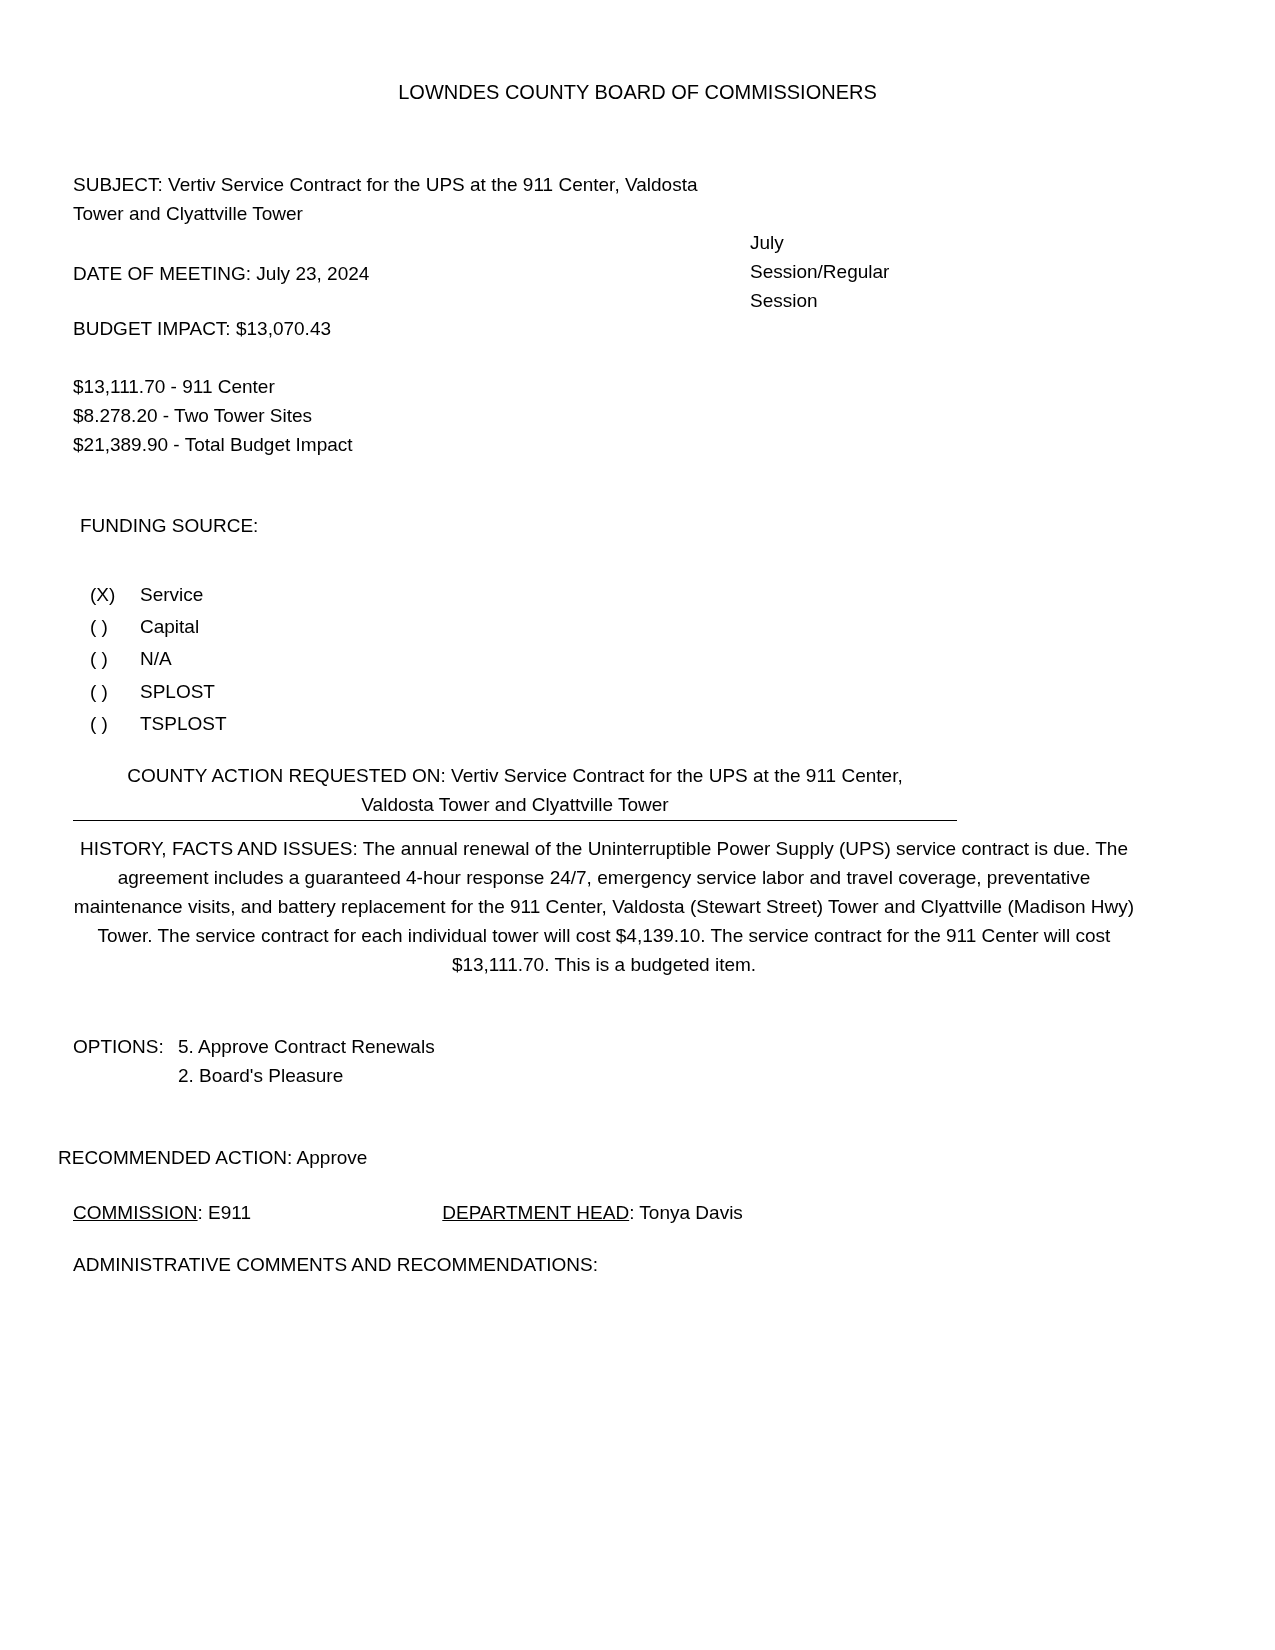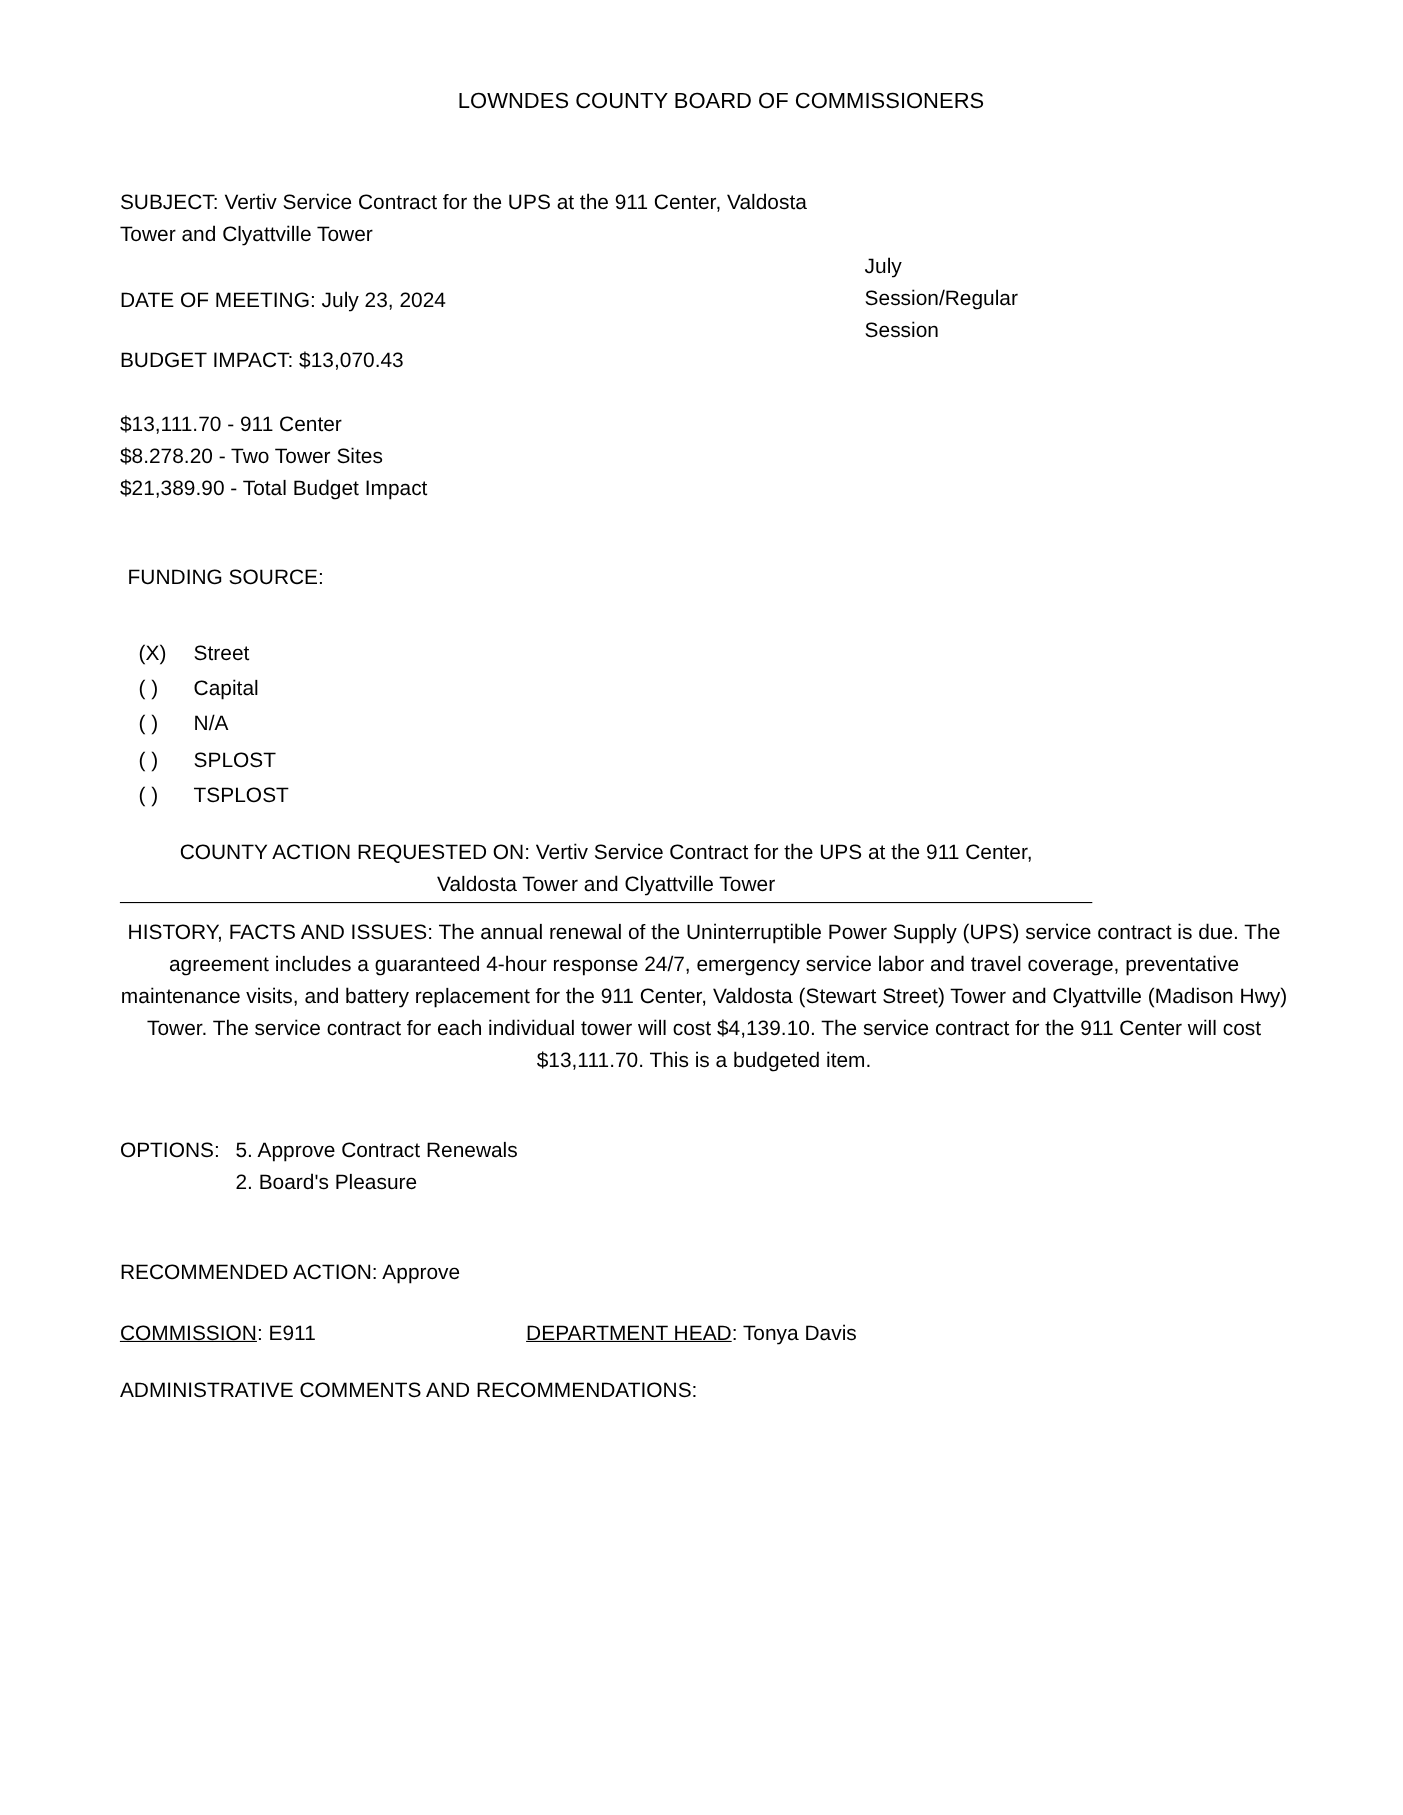--- a/index.html
+++ b/index.html
@@ -11,21 +11,21 @@
     position: relative;
     width: 1275px;
     height: 1650px;
     background: #ffffff;
     font-family: "Liberation Sans", sans-serif;
     font-size: 19px;
     line-height: 29px;
     color: #000000;
     overflow: hidden;
   }
-  .abs { position: absolute; margin-left: 36px; }
+  .abs { position: absolute; }
 
   .title-block {
     top: 76px;
     left: 0;
     right: 0;
     text-align: center;
     font-size: 20px;
     line-height: 32px;
   }
 
@@ -76,21 +76,21 @@
   .options-block {
     top: 1032px;
     left: 73px;
     display: flex;
   }
   .options-block .options-label {
     width: 105px;
     flex: 0 0 105px;
   }
 
-  .recommended-block { top: 1143px; left: 73px; }
+  .recommended-block { top: 1143px; left: 58px; }
 
   .department-row { top: 1198px; left: 73px; width: 1060px; }
   .department-row .dept-cell {
     display: inline-block;
     width: 364px;
     vertical-align: top;
   }
   .underlined { text-decoration: underline; }
 
   .admin-block { top: 1250px; left: 73px; }
@@ -116,21 +116,21 @@
     <div>$13,111.70 - 911 Center</div>
     <div>$8.278.20 - Two Tower Sites</div>
     <div>$21,389.90 - Total Budget Impact</div>
   </div>
 
   <div class="abs funding-heading">FUNDING SOURCE:</div>
 
   <div class="abs funding-list">
     <div class="funding-item">
       <span class="mark">(X)</span>
-      <span>Street</span>
+      <span>Service</span>
     </div>
     <div class="funding-item">
       <span class="mark">( )</span>
       <span>Capital</span>
     </div>
     <div class="funding-item">
       <span class="mark">( )</span>
       <span>N/A</span>
     </div>
     <div class="funding-item">

